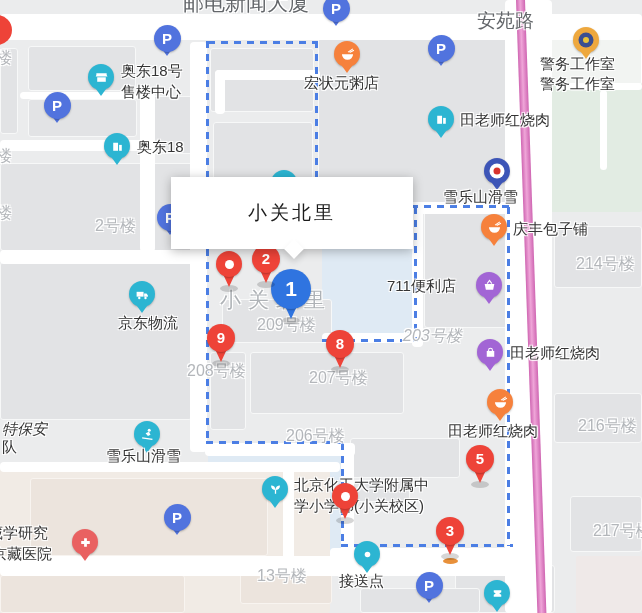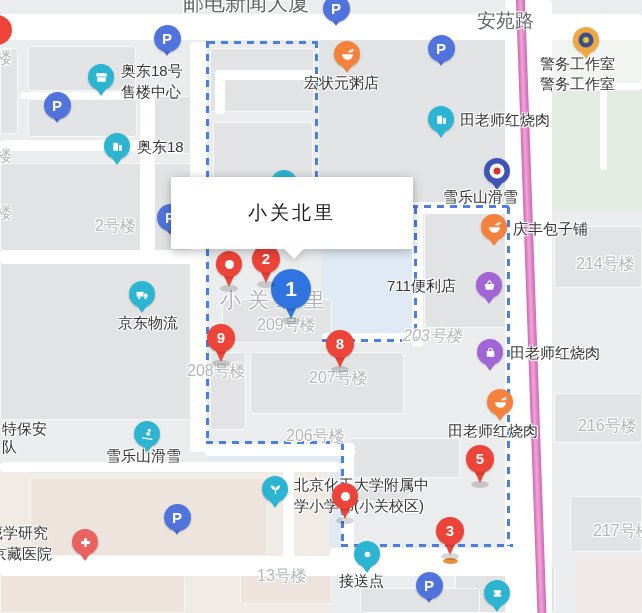--- a/index.html
+++ b/index.html
@@ -243,21 +243,21 @@
       <div class="tail" style="left: 362px; top: 566px; border-top: 7px solid rgb(44, 181, 210);"></div>
       <div class="plabel" style="left: 339px; top: 572px;">接送点</div>
       <div class="poic" style="left: 72px; top: 529px; background: rgb(233, 97, 97);">
         <svg width="15" height="15" viewBox="0 0 14 14" fill="#fff">
           <path d="M5.7 3h2.6v2.7H11v2.6H8.3V11H5.7V8.3H3V5.7h2.7z"></path>
         </svg>
       </div>
       <div class="tail" style="left: 80px; top: 554px; border-top: 7px solid rgb(233, 97, 97);"></div>
       <div class="plabel" style="left: -12px; top: 524px;">藏学研究</div>
       <div class="plabel" style="left: -8px; top: 545px;">京藏医院</div>
-      <div class="plabel" style="left: 2px; top: 420px;">特保安</div>
+      <div class="plabel" style="left: 2px; top: 420px; font-style: italic;">特保安</div>
       <div class="plabel" style="left: 2px; top: 438px;">队</div>
       <div class="poic" style="left: 484px; top: 580px; background: rgb(44, 181, 210);">
         <svg width="15" height="15" viewBox="0 0 14 14" fill="#fff">
           <path d="M3.5 4h7v1.8L8.6 7l1.9 1.2V10h-7V8.2L5.4 7 3.5 5.8z"></path>
         </svg>
       </div>
       <div class="tail" style="left: 492px; top: 605px; border-top: 7px solid rgb(44, 181, 210);"></div>
       <div class="poic" style="left: 271px; top: 170px; background: rgb(44, 181, 210);">
         <svg width="15" height="15" viewBox="0 0 14 14" fill="#fff">
           <circle cx="7" cy="7" r="2.6"></circle>

